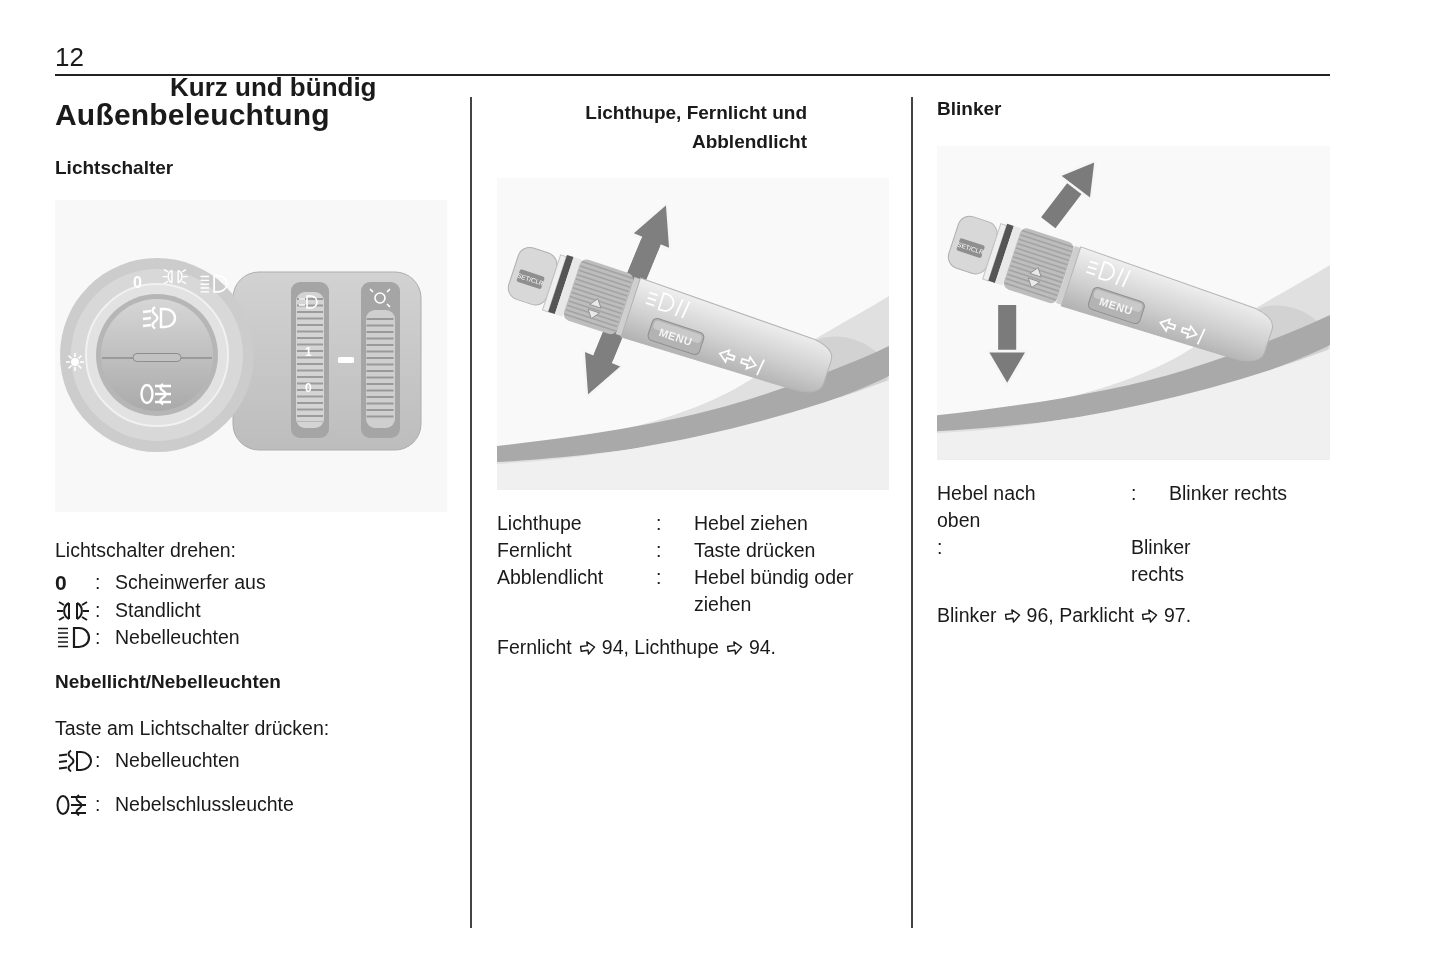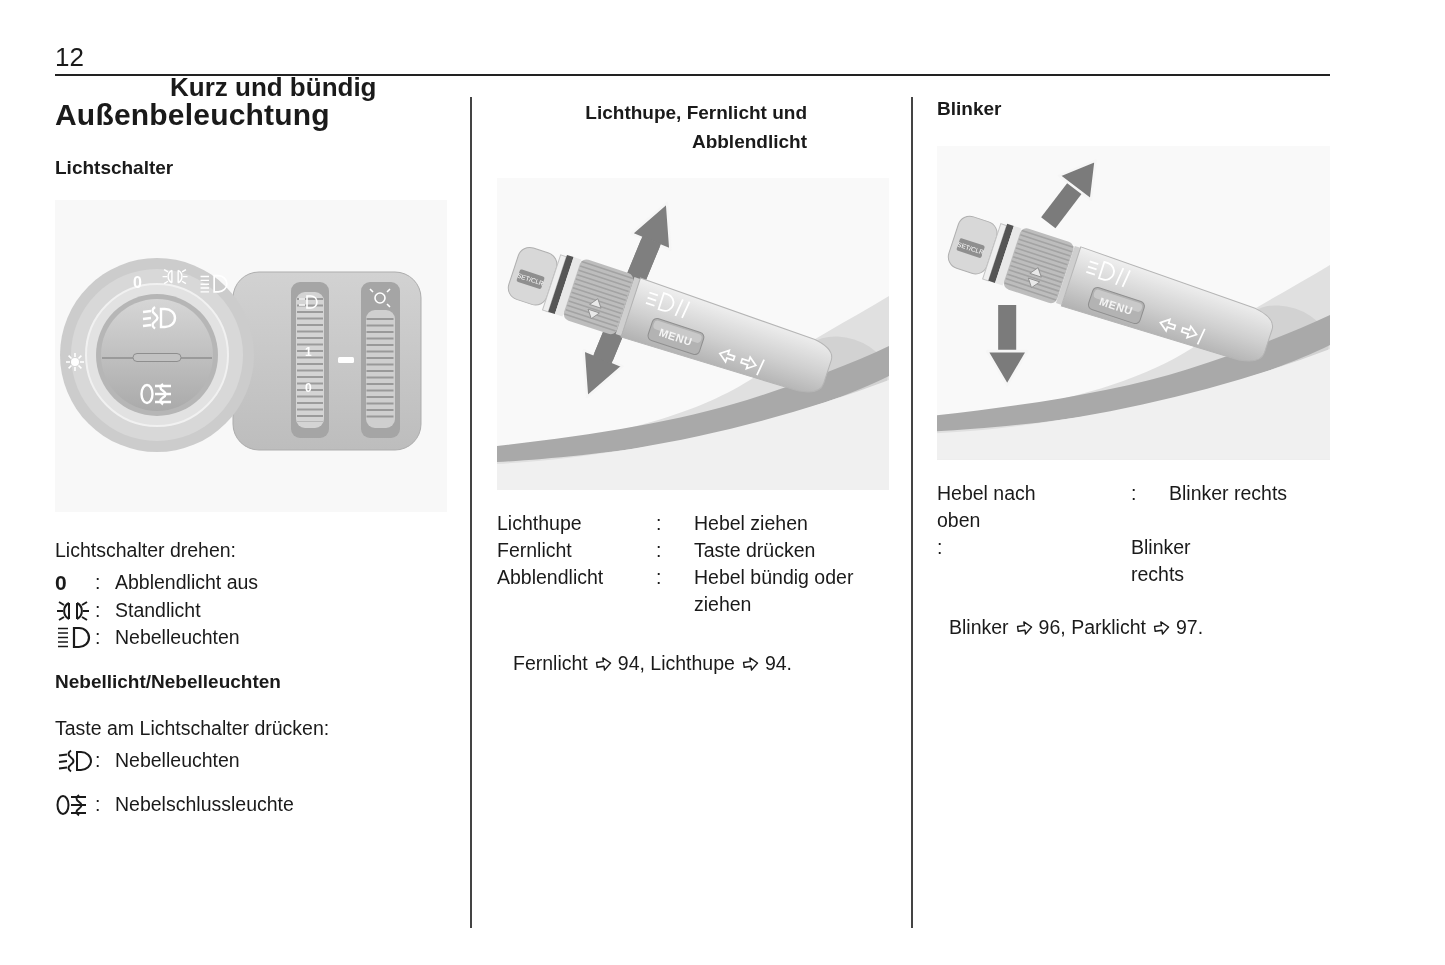--- a/index.html
+++ b/index.html
@@ -124,21 +124,21 @@
     </g>
   </g>
 </svg>
 </div>
 
 <div class="abs btxt" style="left:55px;top:537px;">Lichtschalter drehen:</div>
 
 <div class="symrow" style="left:55px;top:569px;">
   <span class="sym zero">0</span>
   <span>:</span>
-  <span>Abblendlicht aus</span>
+  <span>Scheinwerfer aus</span>
 </div>
 <div class="symrow" style="left:55px;top:597px;">
   <span class="sym">
     <svg width="36" height="22" viewBox="0 0 36 22" stroke="#1a1a1a" fill="none" stroke-width="2">
       <path d="M14,3 A9,9 0 0 0 14,19 M14,3 L14,19"></path>
         <path d="M8,11 H2 M9,5 L4,2 M9,17 L4,20"></path>
       <path d="M22,3 A9,9 0 0 1 22,19 M22,3 L22,19"></path>
         <path d="M28,11 H34 M27,5 L32,2 M27,17 L32,20"></path>
     </svg>
   </span>
@@ -252,21 +252,21 @@
   <span>:</span>
   <span>Hebel ziehen</span>
   <span>Fernlicht</span>
   <span>:</span>
   <span>Taste drücken</span>
   <span>Abblendlicht</span>
   <span>:</span>
   <span>Hebel bündig oder ziehen</span>
 </div>
 
-<p class="refs" style="left:497px;top:634px;margin:16px;text-align:center;">
+<p class="refs" style="left:497px;top:634px;margin:0;text-align:center;">
   <span>Fernlicht</span><svg class="refarrow" width="19" height="16" viewBox="0 0 20 16">
       <path d="M3,5.5 h7.2 V1.5 L17.5,8 10.2,14.5 V10.5 H3 Z" fill="#ffffff" stroke="#1a1a1a" stroke-width="1.5" stroke-linejoin="round" transform="rotate(-8 10 8)"></path>
     </svg><span>94</span><span>, </span>
   <span>Lichthupe</span><svg class="refarrow" width="19" height="16" viewBox="0 0 20 16">
       <path d="M3,5.5 h7.2 V1.5 L17.5,8 10.2,14.5 V10.5 H3 Z" fill="#ffffff" stroke="#1a1a1a" stroke-width="1.5" stroke-linejoin="round" transform="rotate(-8 10 8)"></path>
     </svg><span>94</span><span>.</span>
 </p>
 
 <div class="abs h2" style="left:937px;top:98px;">Blinker</div>
 
@@ -289,20 +289,20 @@
 </div>
 
 <div class="deftab rgt" style="left:937px;top:480px;">
   <span class="rterm"><span>Hebel nach oben</span></span>
   <span>:</span>
   <span>Blinker rechts</span>
   <span>:</span>
   <span>Blinker rechts</span>
 </div>
 
-<p class="refs" style="left:937px;top:602px;margin:12px;">
+<p class="refs" style="left:937px;top:602px;margin:0;">
   <span>Blinker</span><svg class="refarrow" width="19" height="16" viewBox="0 0 20 16">
       <path d="M3,5.5 h7.2 V1.5 L17.5,8 10.2,14.5 V10.5 H3 Z" fill="#ffffff" stroke="#1a1a1a" stroke-width="1.5" stroke-linejoin="round" transform="rotate(-8 10 8)"></path>
     </svg><span>96</span><span>, </span>
   <span>Parklicht</span><svg class="refarrow" width="19" height="16" viewBox="0 0 20 16">
       <path d="M3,5.5 h7.2 V1.5 L17.5,8 10.2,14.5 V10.5 H3 Z" fill="#ffffff" stroke="#1a1a1a" stroke-width="1.5" stroke-linejoin="round" transform="rotate(-8 10 8)"></path>
     </svg><span>97</span><span>.</span>
 </p>
 
 </body></html>

